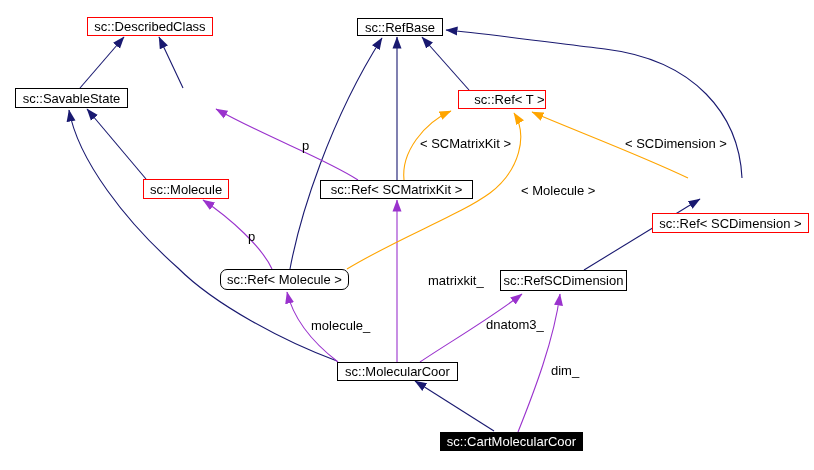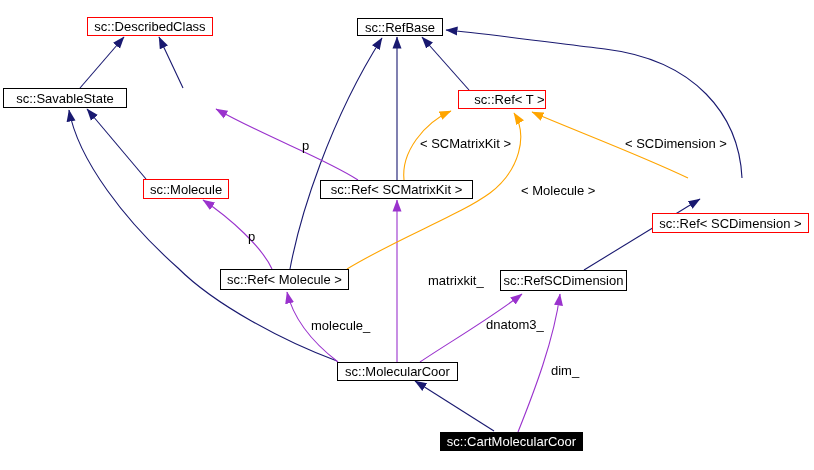--- a/index.html
+++ b/index.html
@@ -66,26 +66,26 @@
     <path class="edge e-use" marker-end="url(#ah-u)" d="M420,362 C448,343 488,320 522,294"></path>
     <path class="edge e-use" marker-end="url(#ah-u)" d="M518,432 C534,392 554,340 560,294"></path>
 
     <path class="edge e-tmpl" marker-end="url(#ah-t)" d="M404,180 C401,152 424,123 451,111"></path>
     <path class="edge e-tmpl" marker-end="url(#ah-t)" d="M347,269 C400,237 460,215 490,193 C520,170 528,135 514,113"></path>
     <path class="edge e-tmpl" marker-end="url(#ah-t)" d="M688,178 C640,155 566,127 532,112"></path>
   </svg>
 
   <div class="node referenced" style="left:87px;top:17px;width:126px;height:19px;">sc::DescribedClass</div>
   <div class="node" style="left:357px;top:18px;width:86px;height:18px;">sc::RefBase</div>
-  <div class="node" style="left:3px;top:88px;width:124px;height:20px;">sc::SavableState</div>
+  <div class="node" style="left:15px;top:88px;width:113px;height:20px;">sc::SavableState</div>
   <div class="node referenced" style="left:458px;top:90px;width:88px;height:19px;padding-left:15px;">sc::Ref&lt; T &gt;</div>
   <div class="node referenced" style="left:143px;top:179px;width:86px;height:20px;">sc::Molecule</div>
   <div class="node" style="left:320px;top:180px;width:153px;height:19px;">sc::Ref&lt; SCMatrixKit &gt;</div>
   <div class="node referenced" style="left:652px;top:178px;width:157px;height:20px;margin-top:35px;">sc::Ref&lt; SCDimension &gt;</div>
-  <div class="node" style="left:220px;top:269px;width:129px;height:21px;">sc::Ref&lt; Molecule &gt;</div>
+  <div class="node" style="left:220px;top:269px;width:129px;height:21px;border-radius:7px;">sc::Ref&lt; Molecule &gt;</div>
   <div class="node" style="left:500px;top:270px;width:127px;height:21px;">sc::RefSCDimension</div>
   <div class="node" style="left:337px;top:362px;width:121px;height:19px;">sc::MolecularCoor</div>
   <div class="node focus" style="left:440px;top:432px;width:143px;height:19px;">sc::CartMolecularCoor</div>
 
   <div class="elabel" style="left:302px;top:139px;">p</div>
   <div class="elabel" style="left:420px;top:137px;">&lt; SCMatrixKit &gt;</div>
   <div class="elabel" style="left:625px;top:137px;">&lt; SCDimension &gt;</div>
   <div class="elabel" style="left:521px;top:184px;">&lt; Molecule &gt;</div>
   <div class="elabel" style="left:248px;top:230px;">p</div>
   <div class="elabel" style="left:400px;top:274px;margin-left:28px;">matrixkit_</div>

